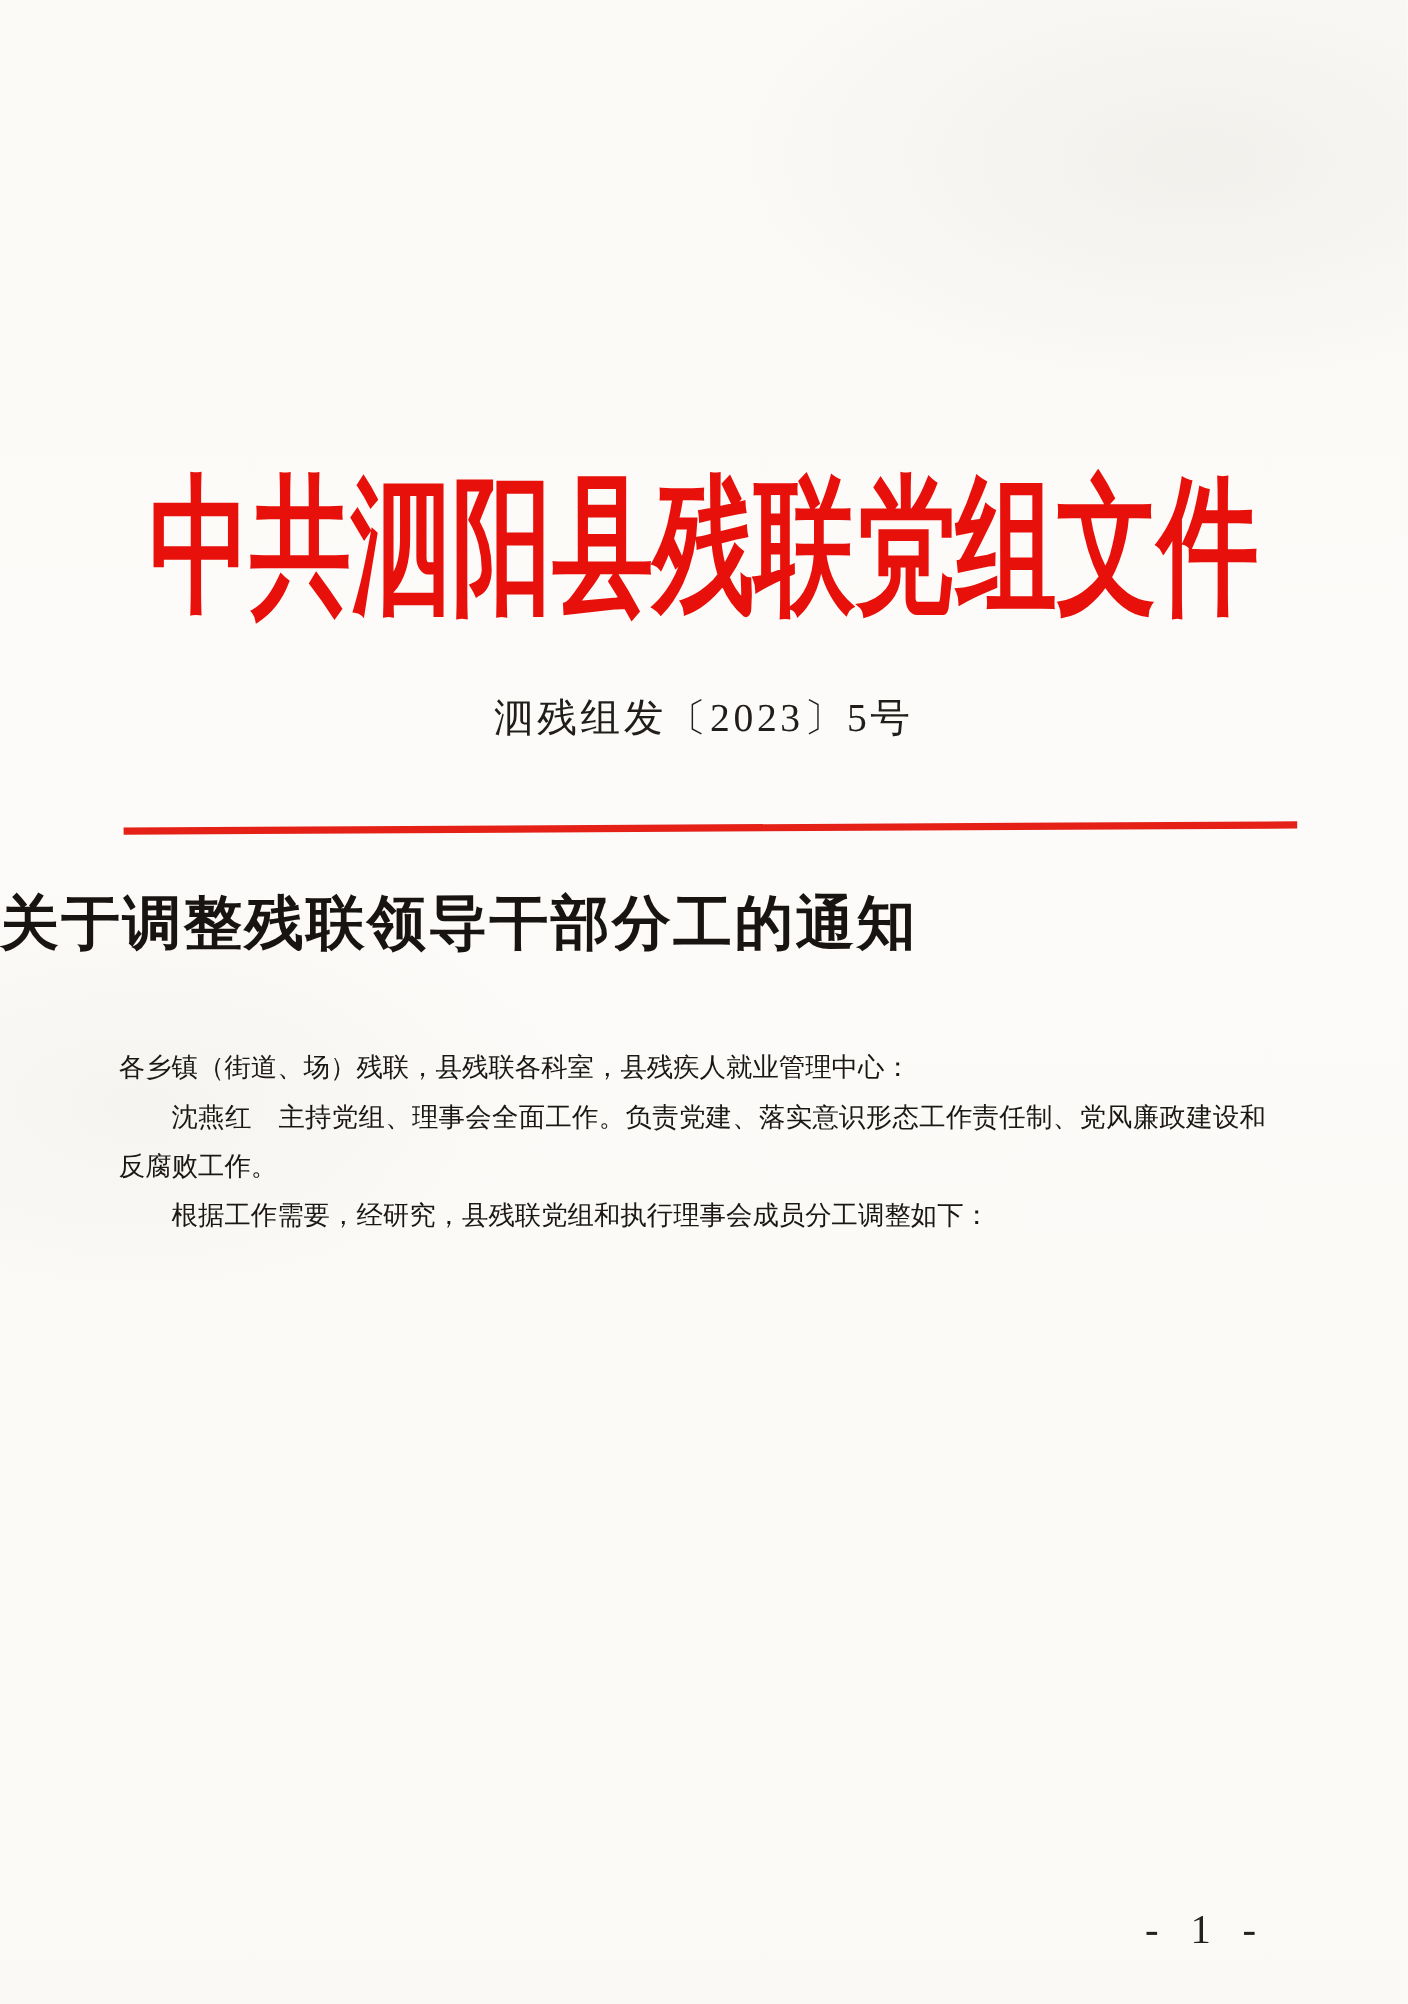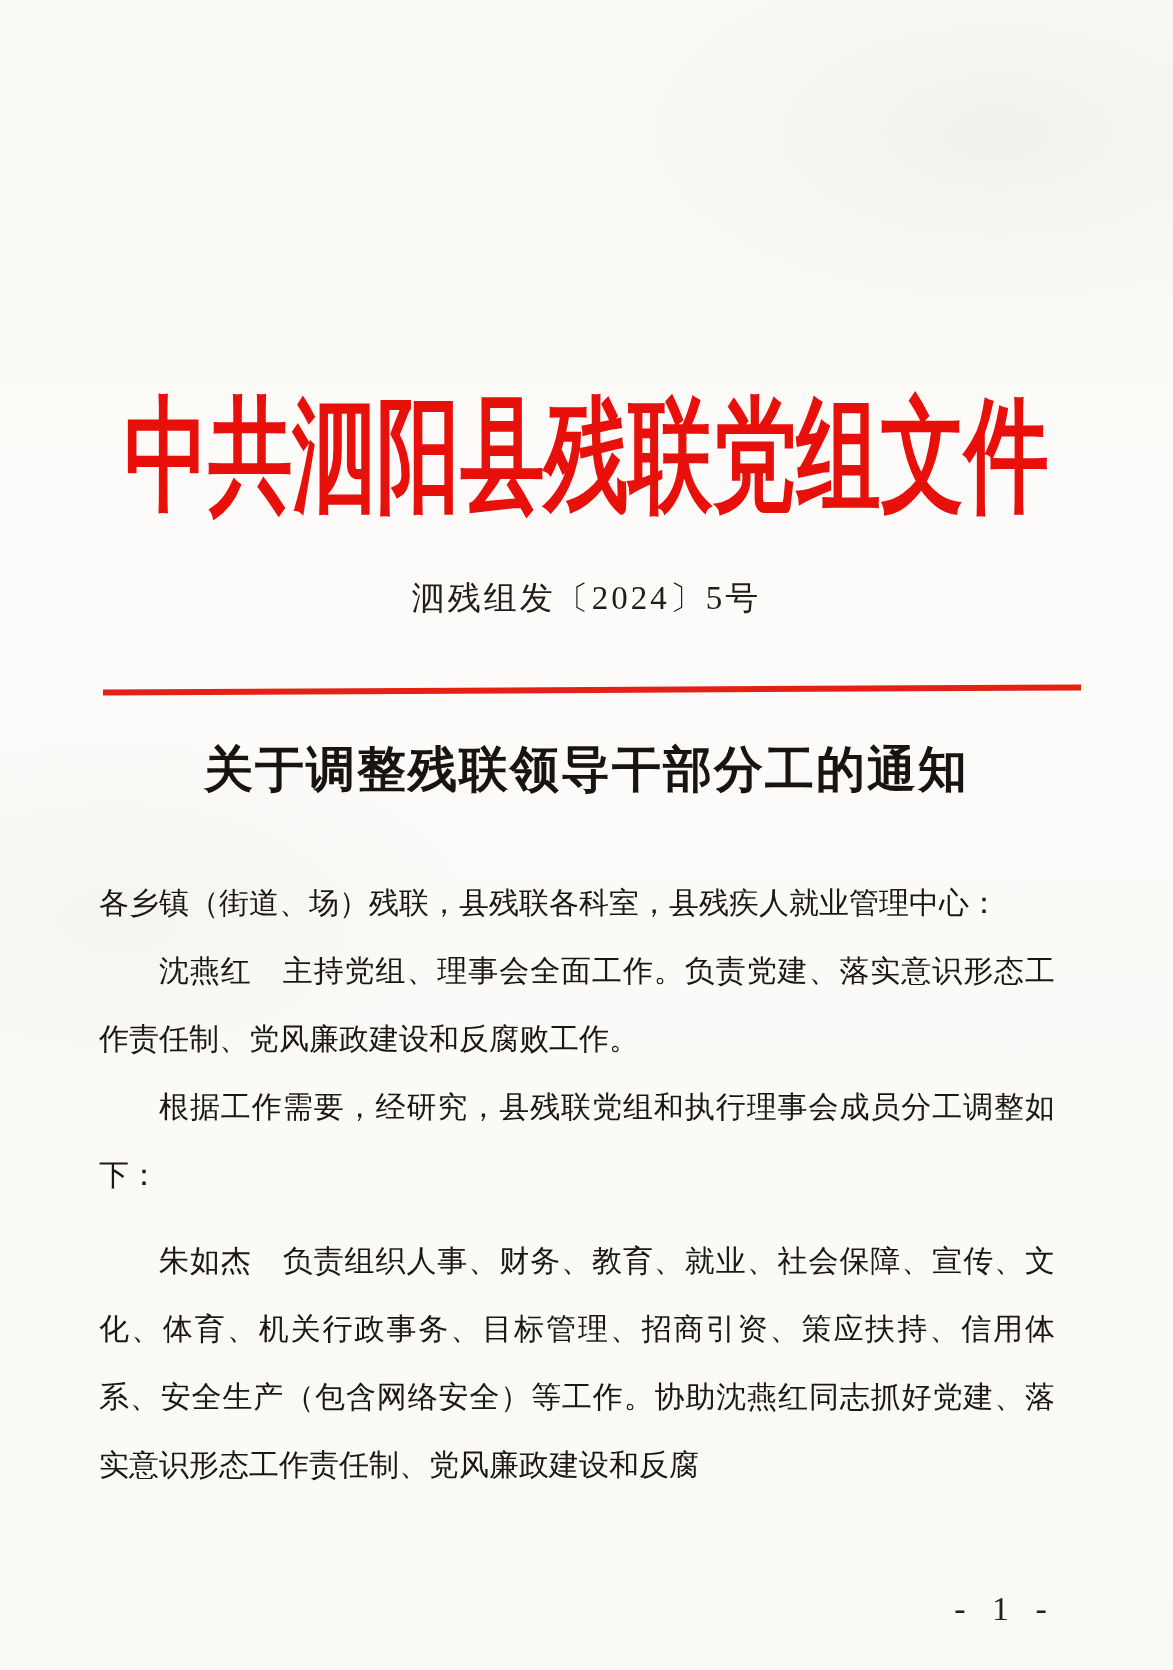--- a/index.html
+++ b/index.html
@@ -32,54 +32,52 @@
     font-size:33px;color:#201d1a;
     letter-spacing:3px;
   }
   .red-line{
     position:absolute;top:687px;left:103px;width:978px;height:6px;
     background:var(--separator-red,#e52017);
     transform:rotate(-0.3deg);
   }
   .doc-title{
     position:absolute;top:737px;left:0;right:0;
-    text-align:center;
     font-size:49px;font-weight:bold;color:#171411;
     letter-spacing:2px;
   }
   .body-text{
     position:absolute;top:869px;left:99px;width:956px;
-    font-size:30px;line-height:68px;color:var(--body-text,#1b1814);
+    font-size:22px;line-height:41px;color:var(--body-text,#1b1814);
     text-align:justify;
   }
   .body-text p{margin:0;text-indent:2em;}
   .body-text p.salutation{text-indent:0;}
   .body-text p.gap-before{margin-top:18px;}
   .page-number{
     position:absolute;top:1590px;left:905px;width:200px;
     text-align:center;
     font-size:34px;color:#24211d;letter-spacing:9px;
     white-space:nowrap;
   }
 </style>
 </head>
 <body>
 
 <div class="paper">
 
   <div class="org-title">中共泗阳县残联党组文件</div>
 
-  <div class="doc-number">泗残组发〔2024〕5号</div>
+  <div class="doc-number">泗残组发〔2023〕5号</div>
 
   <div class="red-line"></div>
 
   <div class="doc-title">关于调整残联领导干部分工的通知</div>
 
   <div class="body-text">
     <p class="salutation">各乡镇（街道、场）残联，县残联各科室，县残疾人就业管理中心：</p>
     <p>沈燕红　主持党组、理事会全面工作。负责党建、落实意识形态工作责任制、党风廉政建设和反腐败工作。</p>
     <p>根据工作需要，经研究，县残联党组和执行理事会成员分工调整如下：</p>
-    <p class="gap-before">朱如杰　负责组织人事、财务、教育、就业、社会保障、宣传、文化、体育、机关行政事务、目标管理、招商引资、策应扶持、信用体系、安全生产（包含网络安全）等工作。协助沈燕红同志抓好党建、落实意识形态工作责任制、党风廉政建设和反腐</p>
   </div>
 
   <div class="page-number">- 1 -</div>
 
 </div>
 
 </body></html>

